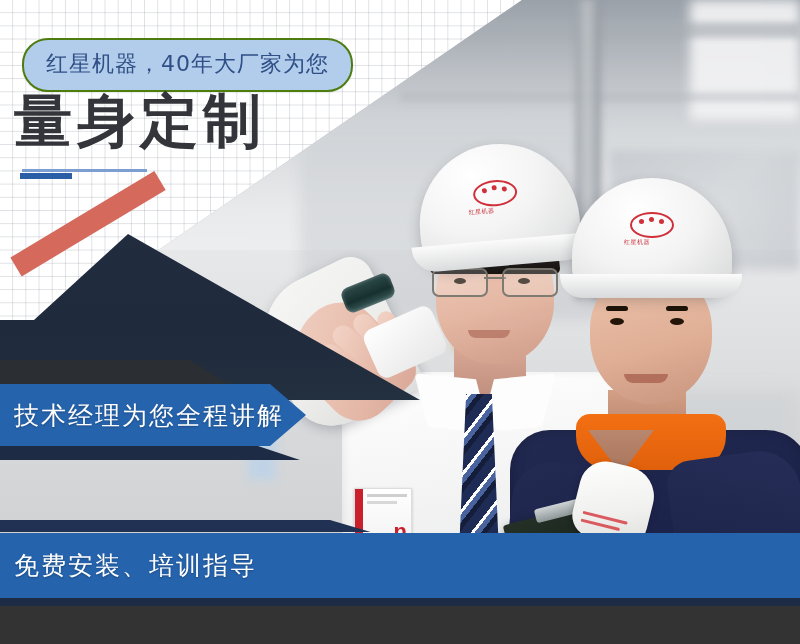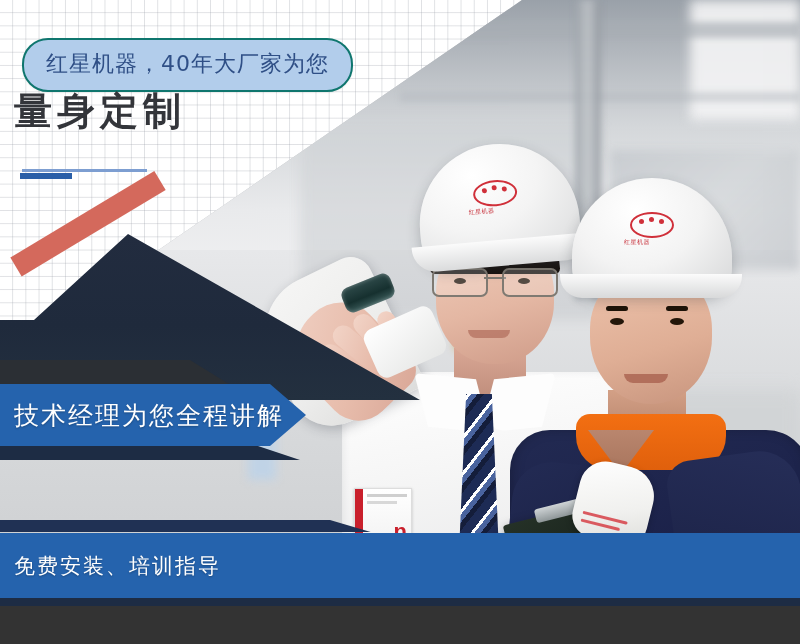--- a/index.html
+++ b/index.html
@@ -245,32 +245,32 @@
     position:absolute;left:16px;top:256px;width:168px;height:22px;
     background:#d4695c;
     transform:rotate(-31deg);
     transform-origin:0 50%;
   }
 
   
   #pill{
     position:absolute;left:22px;top:38px;
     padding:9px 22px 11px 22px;
-    border:2px solid #0f766e;
+    border:2px solid #4d7c0f;
     border-radius:26px;
     background:#b2cdeb;
     box-shadow:0 1px 2px rgba(0,0,0,.06);
   }
   #pill span{
     font-size:22px;color:#2f4f86;letter-spacing:1px;white-space:nowrap;
     font-family:"DejaVu Sans","Liberation Sans",sans-serif;
   }
   #headline{
     position:absolute;left:14px;top:92px;
-    font-size:38px;font-weight:bold;color:#33353a;letter-spacing:5px;
+    font-size:58px;font-weight:bold;color:#33353a;letter-spacing:5px;
     line-height:1;white-space:nowrap;
     font-family:"DejaVu Sans","Liberation Sans",sans-serif;
     text-shadow:0 1px 0 rgba(255,255,255,.5);
   }
   #ul-thin{position:absolute;left:22px;top:169px;width:125px;height:3px;background:#7d9ed1;}
   #ul-bold{position:absolute;left:20px;top:173px;width:52px;height:6px;background:#2a5fa8;}
 
   
   .banner{
     position:absolute;left:0;height:62px;
@@ -283,21 +283,21 @@
     text-shadow:0 1px 2px rgba(0,0,0,.28);
   }
   .bshadow{position:absolute;left:0;height:14px;background:#1d2c44;}
   .bshadow2{position:absolute;left:0;height:12px;background:#203154;}
 
   #b1{top:384px;width:306px;clip-path:polygon(0 0,270px 0,306px 31px,270px 62px,0 62px);}
   #b1s{top:446px;width:300px;clip-path:polygon(0 0,258px 0,300px 14px,0 14px);}
   #b2{top:458px;width:378px;clip-path:polygon(0 0,340px 0,378px 31px,340px 62px,0 62px);}
   #b2s{top:520px;width:374px;clip-path:polygon(0 0,330px 0,374px 13px,0 13px);}
   #b3{top:533px;width:800px;height:65px;}
-  #b3 span{font-size:21px;}
+  #b3 span{font-size:25px;}
 
   #bottombar{position:absolute;left:0;top:598px;width:800px;height:46px;background:#333333;}
   #bottombar:before{content:"";position:absolute;left:0;top:0;width:800px;height:8px;background:#1d2c44;}
 
   
   #wedge{
     position:absolute;left:0;top:360px;width:300px;height:26px;
     background:#2b2f34;
     clip-path:polygon(0 0,190px 0,232px 26px,0 26px);
   }

